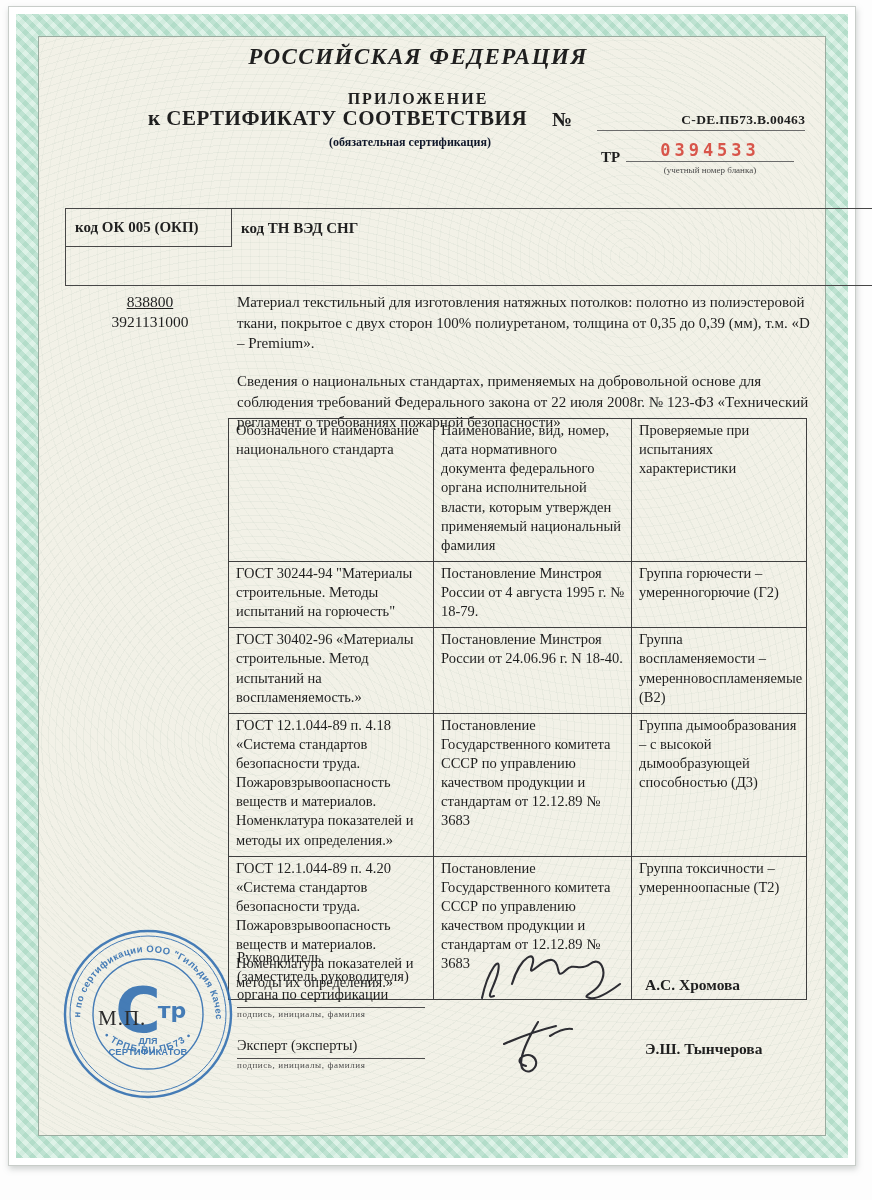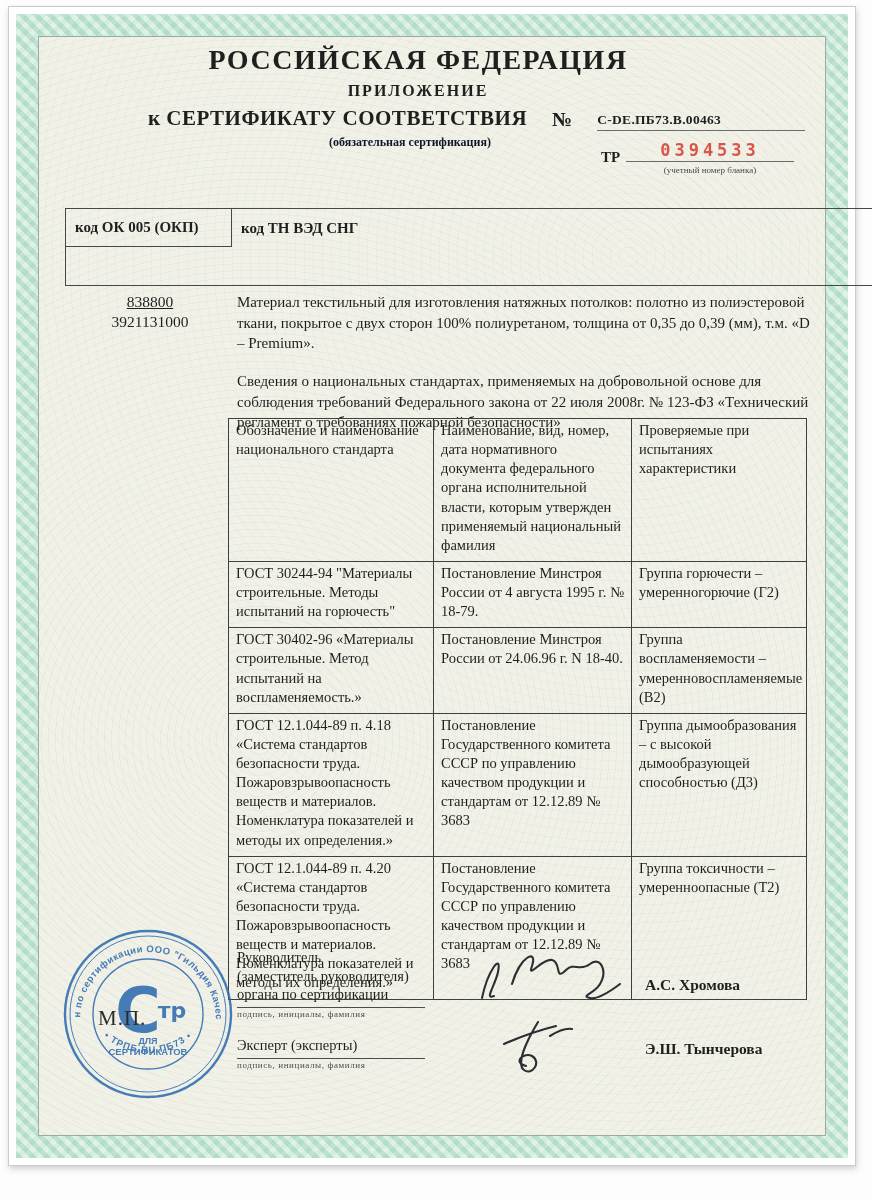--- a/index.html
+++ b/index.html
@@ -15,26 +15,26 @@
     background:
       repeating-linear-gradient(45deg, rgba(168,216,194,.55) 0 5px, rgba(226,245,235,.55) 5px 10px),
       repeating-linear-gradient(-45deg, #d9efe4 0 5px, #bfe2d1 5px 10px); }
   .inner { position:absolute; inset:29px; background:#f2f1e7; border:1px solid #9aab9f; }
   .inner::before { content:""; position:absolute; inset:0; pointer-events:none;
     background:
       repeating-radial-gradient(circle at 28% 64%, rgba(150,175,160,.10) 0 1px, transparent 1px 7px),
       repeating-radial-gradient(circle at 75% 20%, rgba(150,175,160,.08) 0 1px, transparent 1px 9px); }
 
   
-  .title { top:44px; left:0; right:36px; text-align:center; font-size:28px; font-weight:bold; letter-spacing:1.5px; }
-  .subtitle { top:82px; left:0; right:36px; text-align:center; font-size:16px; font-weight:bold; letter-spacing:2px; }
+  .title { top:44px; left:0; right:36px; text-align:center; font-size:23px; font-weight:bold; letter-spacing:1.5px;font-style:italic; }
+  .subtitle { top:90px; left:0; right:36px; text-align:center; font-size:16px; font-weight:bold; letter-spacing:2px; }
   .certline { top:106px; left:148px; display:flex; align-items:flex-end; gap:25px; }
   .certline .big { font-size:21px; font-weight:bold; letter-spacing:.5px; white-space:nowrap; }
   .certline .numsign { font-size:20px; font-weight:bold; }
-  .cert-no-box { width:208px; border-bottom:1.2px solid #6b6b6b; text-align:left;
+  .cert-no-box { width:208px; border-bottom:1.2px solid #6b6b6b; text-align:right;
     font-size:13.5px; font-weight:bold; padding-bottom:2px; letter-spacing:.3px; }
   .certkind { top:135px; left:140px; width:540px; text-align:center; font-size:12px; font-weight:bold; color:#0f172a; }
   .tr-label { top:149px; left:601px; font-size:15px; font-weight:bold; }
   .tr-box { top:140px; left:626px; width:168px; border-bottom:1.2px solid #6b6b6b; text-align:center;
     font-family:"DejaVu Sans Mono", monospace; font-size:17px; font-weight:bold;
     color:#d8554a; letter-spacing:4px; padding-bottom:1px; }
   .tr-caption { top:165px; left:626px; width:168px; text-align:center; font-size:9px; color:#4a4a4a; }
 
   
   .codes-grid { top:208px; left:65px; width:835px; display:grid;

